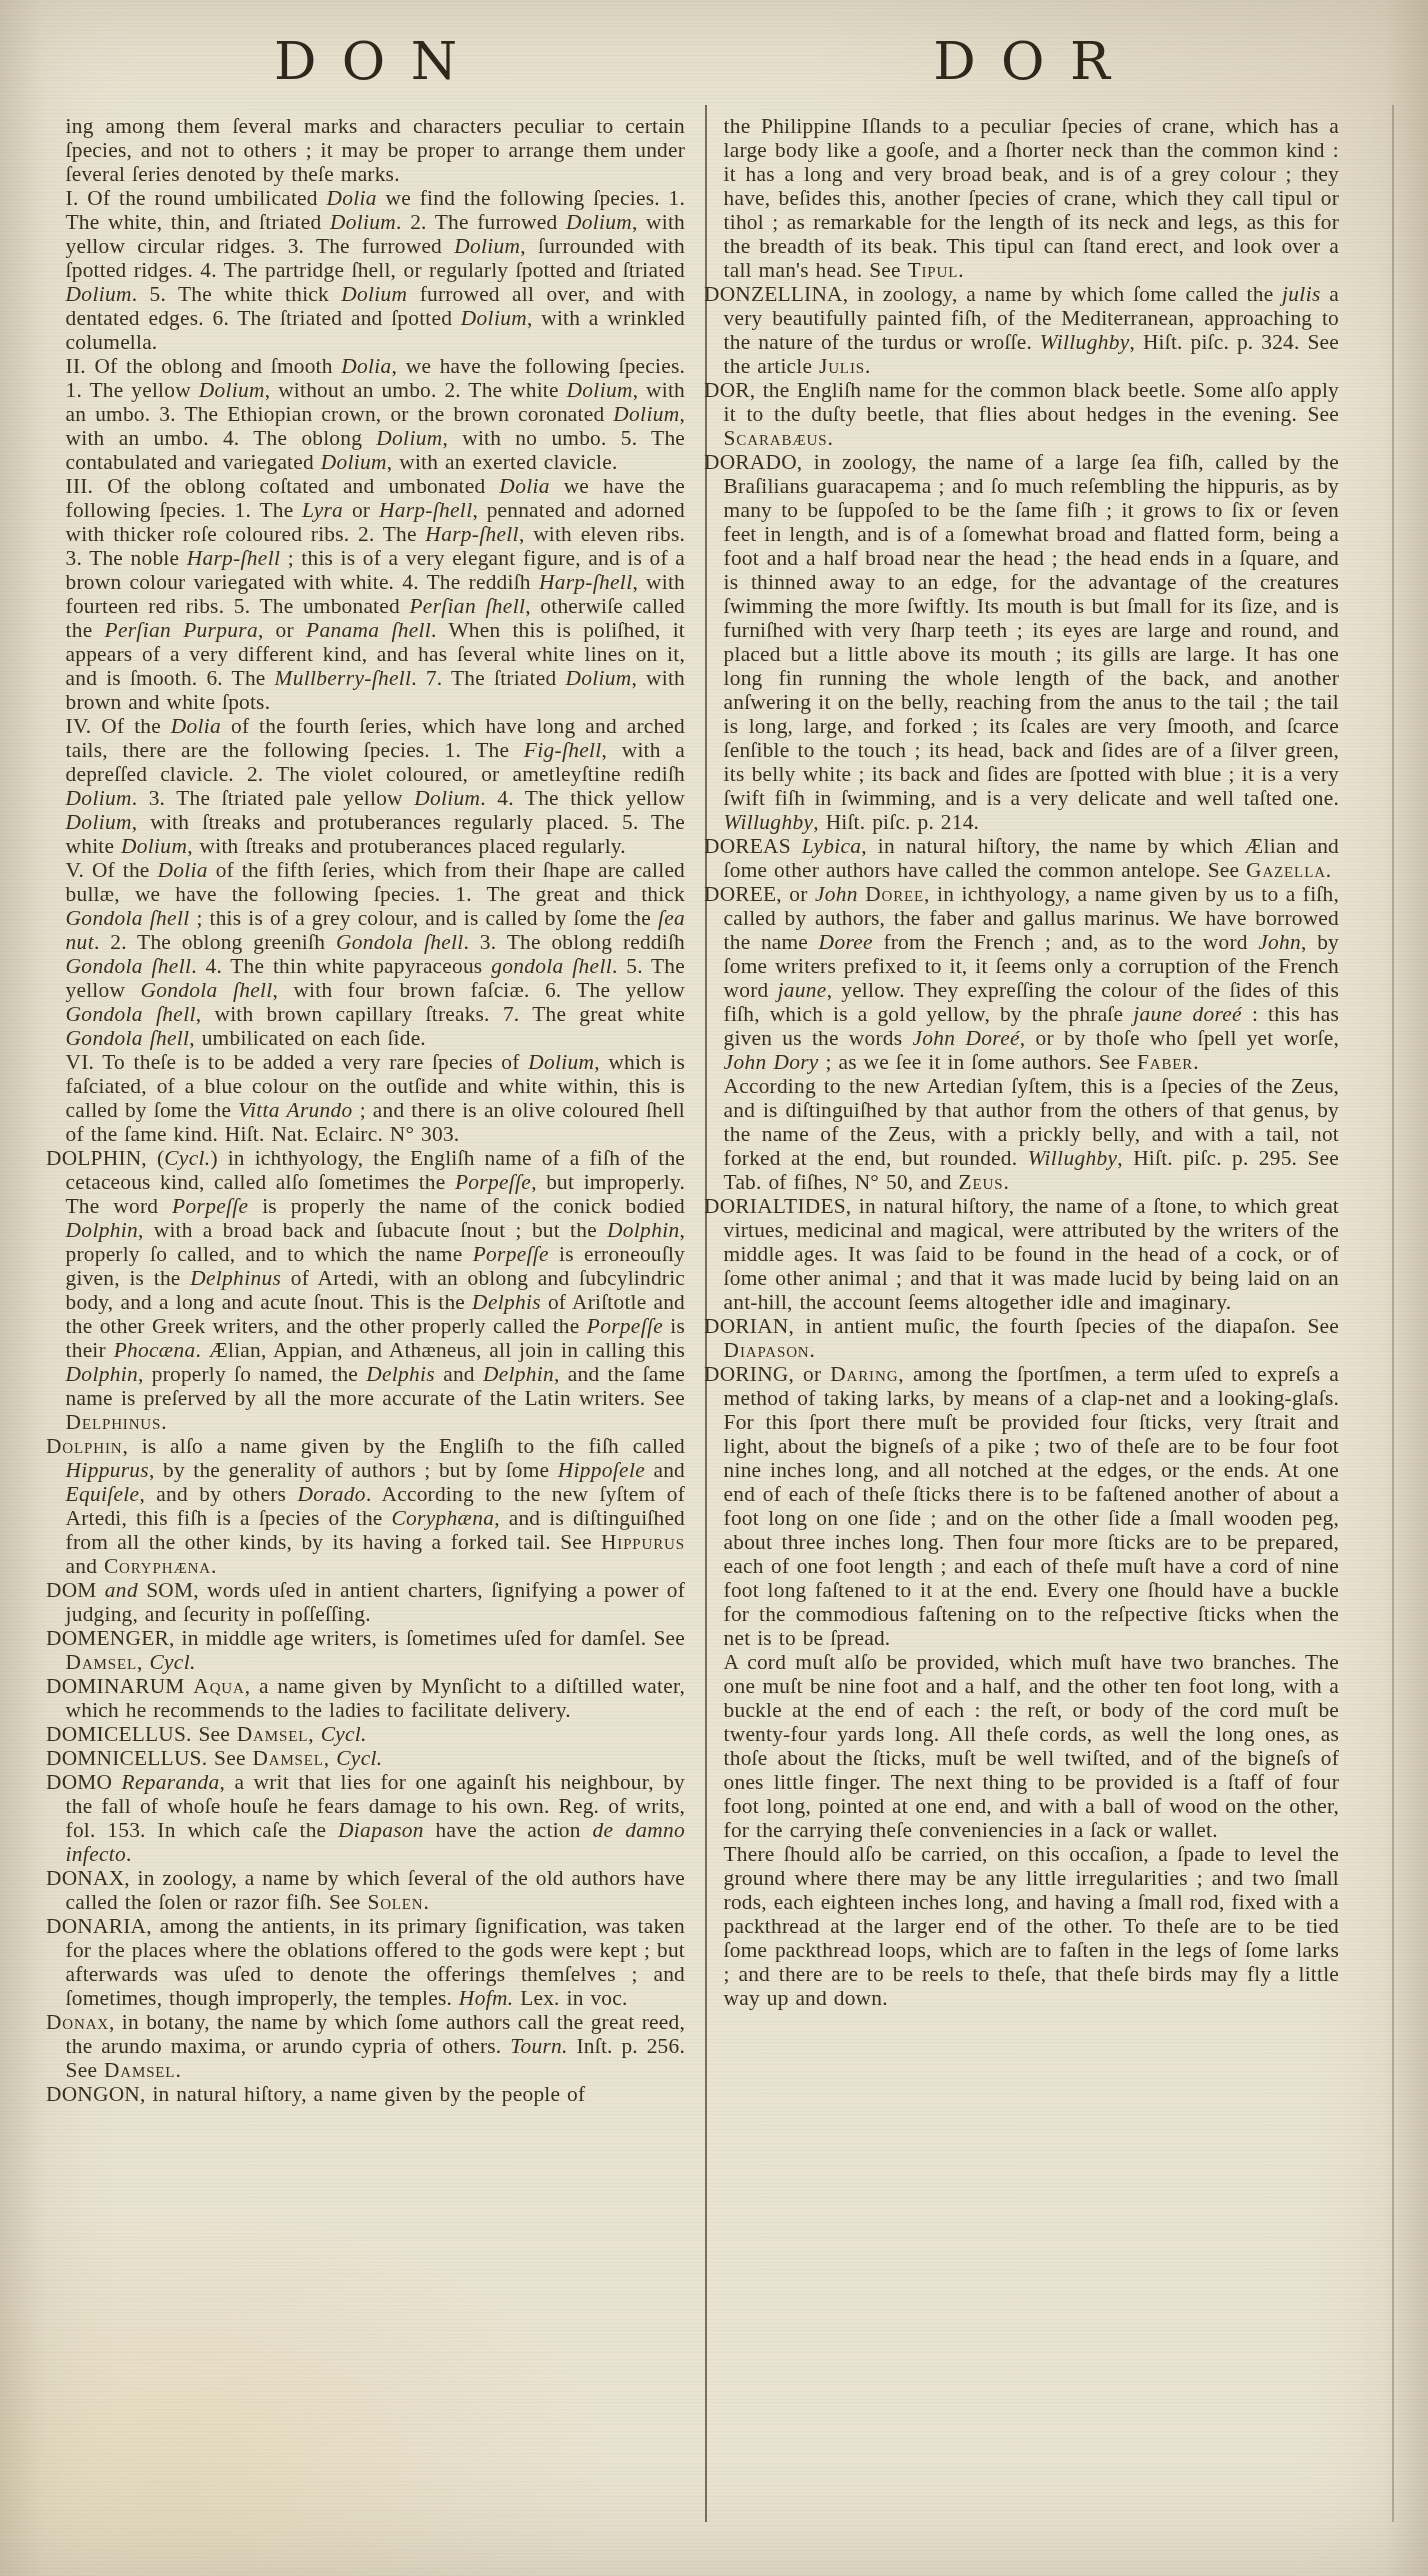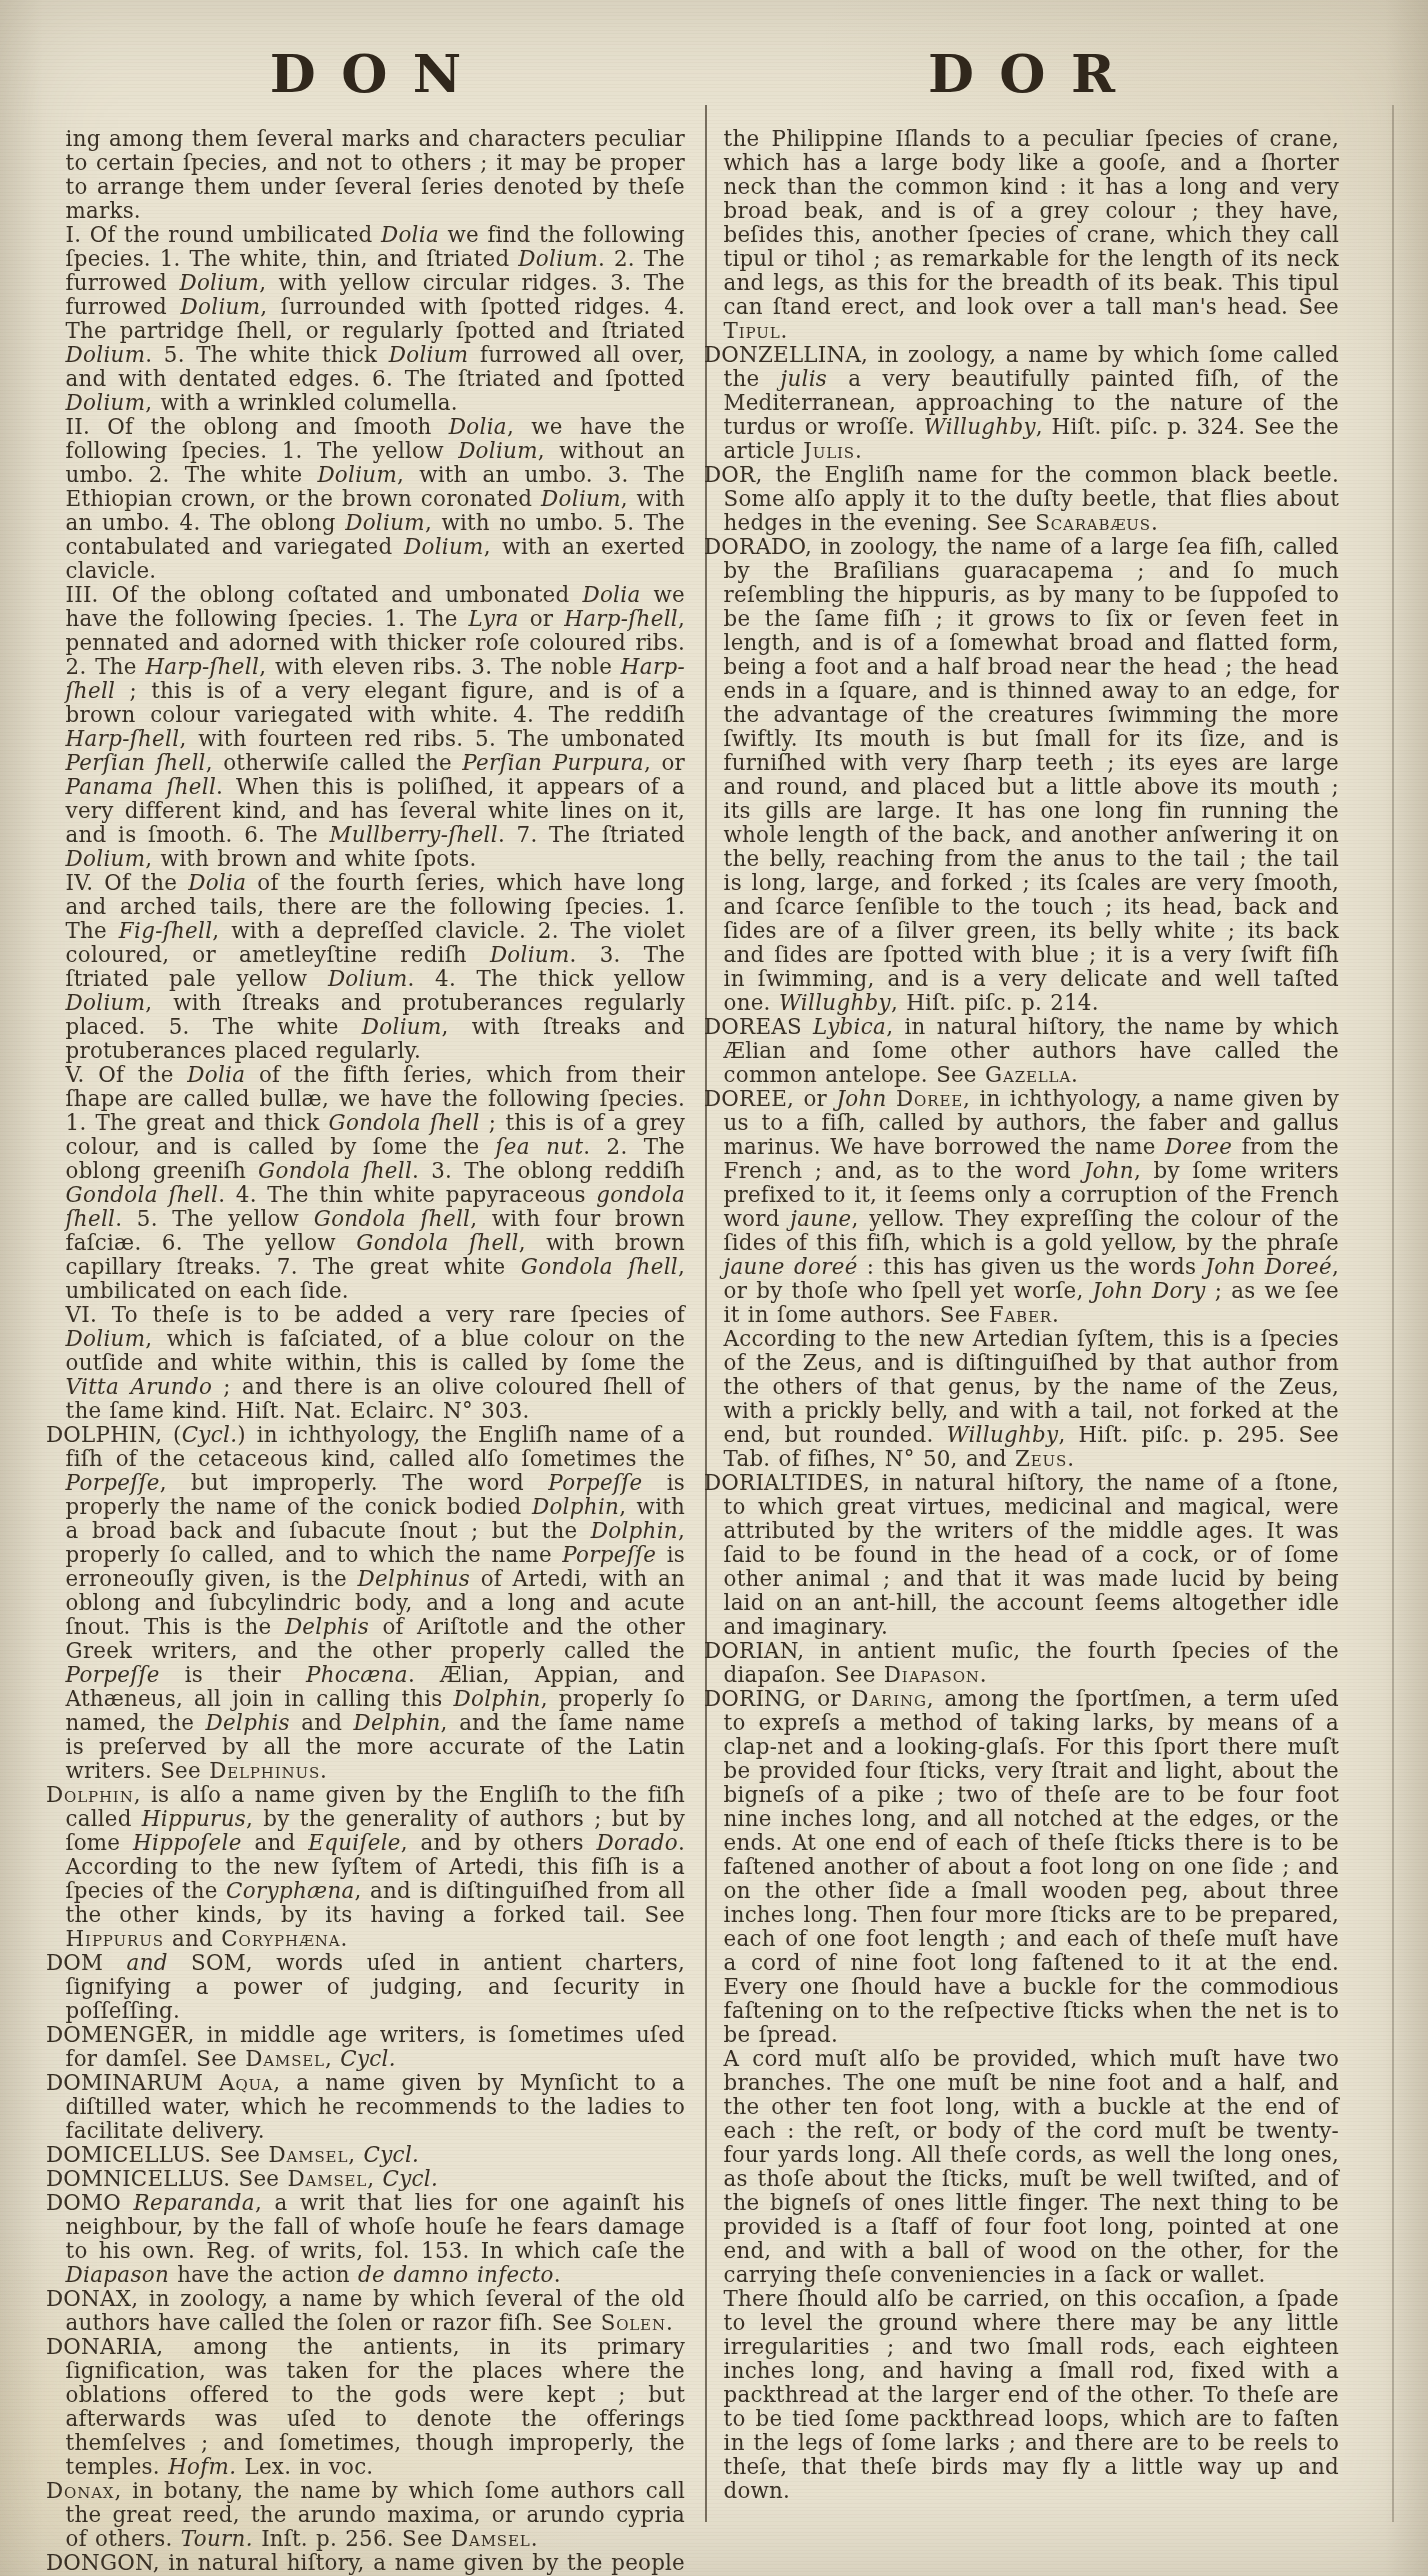--- a/index.html
+++ b/index.html
@@ -20,31 +20,31 @@
   }
   .column{position:absolute;top:30px;}
   .column.left{left:46px;width:639px;}
   .column.right{left:704px;width:635px;}
   .running-head{
     text-align:center;
     font-size:53px;
     letter-spacing:0.48em;
     text-indent:0.48em; 
     color:#30271c;
-    margin:12px 0 23px 0;
-    font-weight:bold;
+    margin:0 0 23px 0;
+    font-weight:normal;
   }
   .col-text{
     font-size:21.4px;
     line-height:24px;
     text-align:justify;
     letter-spacing:0.01em;
     word-spacing:0.06em;
   }
-  .col-text p{margin:0;}
+  .col-text p{margin:0;font-family:Liberation Serif, serif;}
   .col-text p.body{padding-left:19.6px;}
   .col-text p.entry{padding-left:19.6px;text-indent:-19.6px;}
   .sc{font-variant:small-caps;letter-spacing:0.04em;}
   i{letter-spacing:0.015em;}
   .rule{position:absolute;background:rgba(58,47,34,0.65);}
   .rule.center{left:705px;top:105px;width:1.8px;height:2417px;}
   .rule.rightedge{left:1392px;top:105px;width:1.8px;height:2417px;background:rgba(58,47,34,0.28);}
 </style>
 </head>
 <body>

